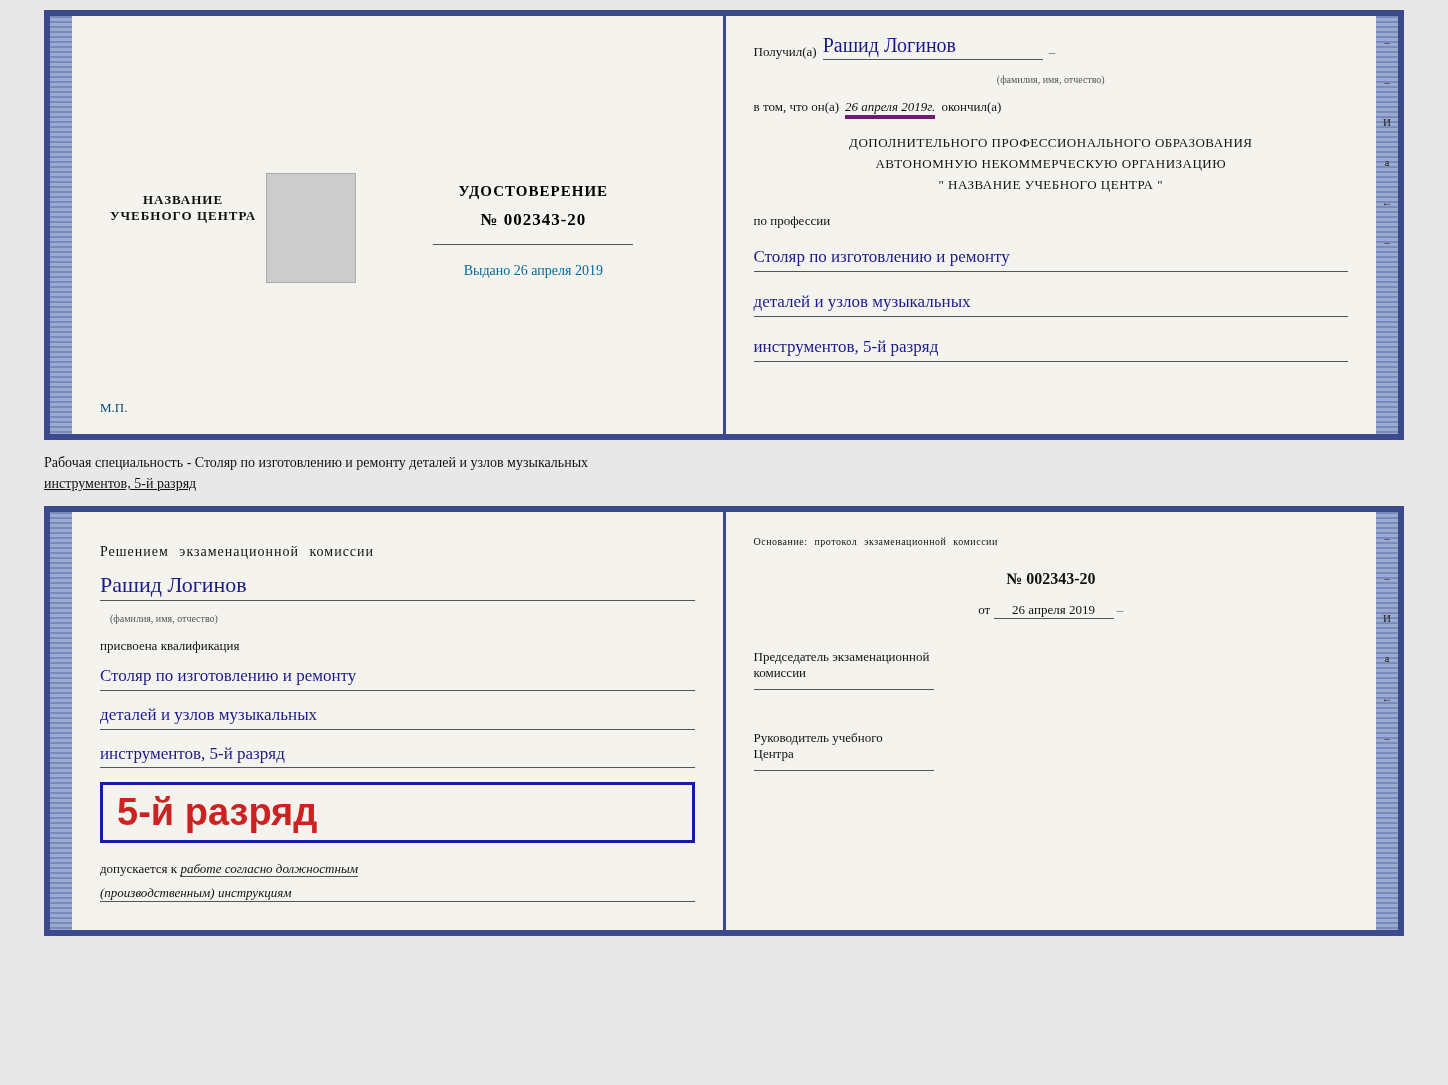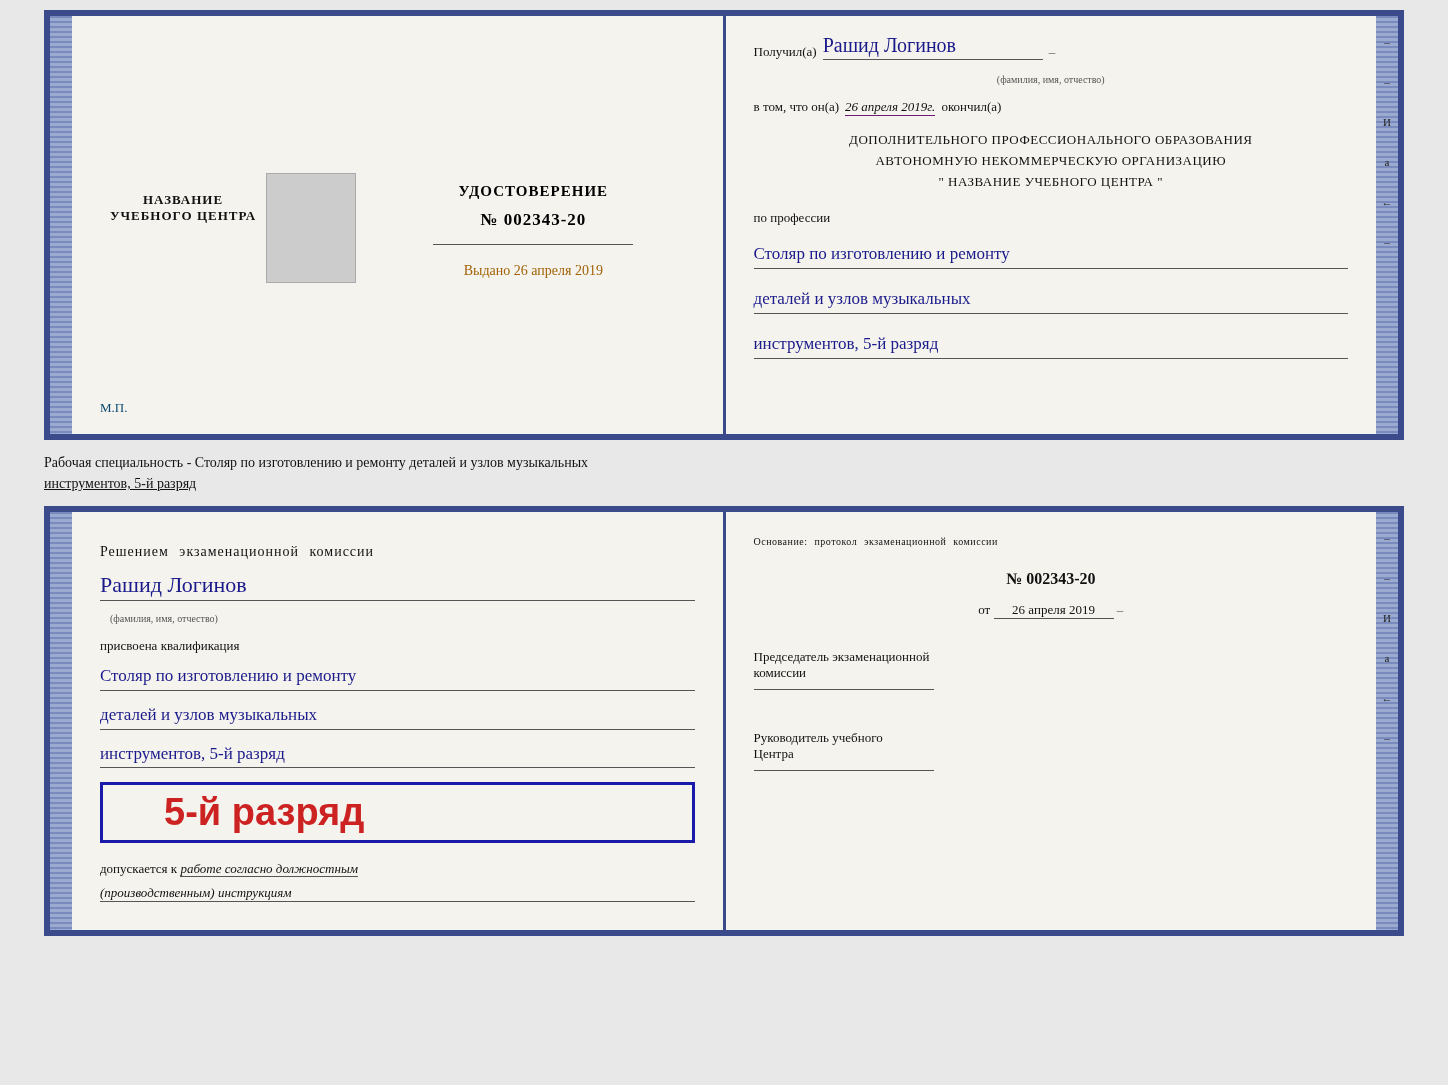--- a/index.html
+++ b/index.html
@@ -104,21 +104,21 @@
 
     .cert-number {
       font-size: 17px;
       font-weight: bold;
       letter-spacing: 1px;
       color: #000;
     }
 
     .cert-issued {
       font-size: 14px;
-      color: #a16207;
+      color: #0369a1;
       margin-top: 4px;
       text-align: center;
     }
 
     .cert-issued span {
       font-size: 14px;
     }
 
     .mp-label {
       position: absolute;
@@ -172,21 +172,21 @@
 
     .date-line {
       font-size: 13px;
       display: flex;
       align-items: baseline;
       gap: 6px;
     }
 
     .date-value {
       font-style: italic;
-      border-bottom: 1px solid #701a75;
+      border-bottom: 4px solid #701a75;
       font-size: 13px;
     }
 
     .org-block {
       font-size: 13px;
       text-align: center;
       line-height: 1.6;
       letter-spacing: 0.5px;
     }
 
@@ -249,21 +249,20 @@
       padding: 6px 14px;
       display: inline-block;
       margin: 4px 0;
     }
 
     .big-grade-text {
       font-size: 38px;
       font-weight: bold;
       color: #cc2222;
       font-family: Arial, sans-serif;
-      margin-left: 47px;
     }
 
     .small-dash {
       color: #555;
       font-size: 13px;
     }
 
     .sign-line {
       border-bottom: 1px solid #555;
       width: 180px;

